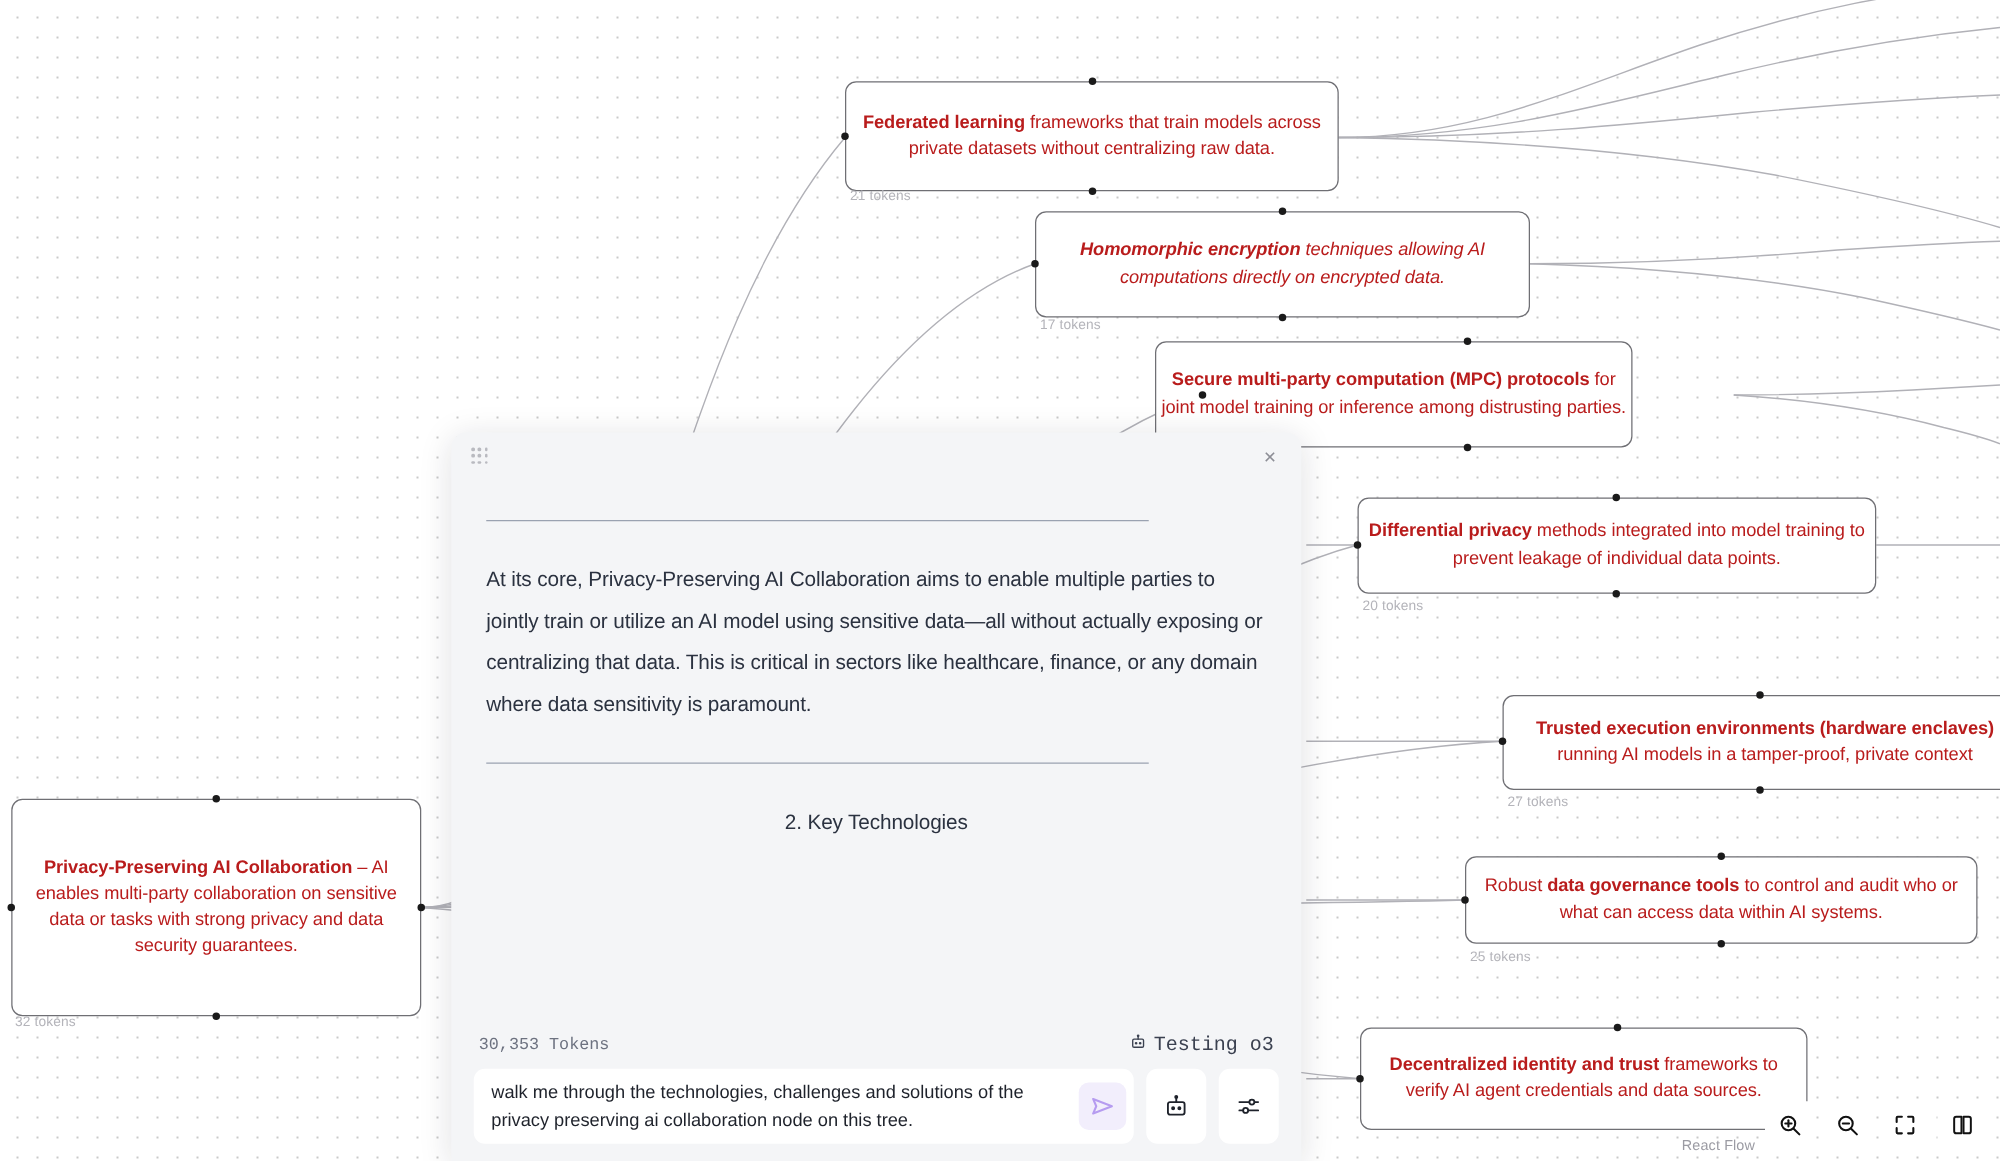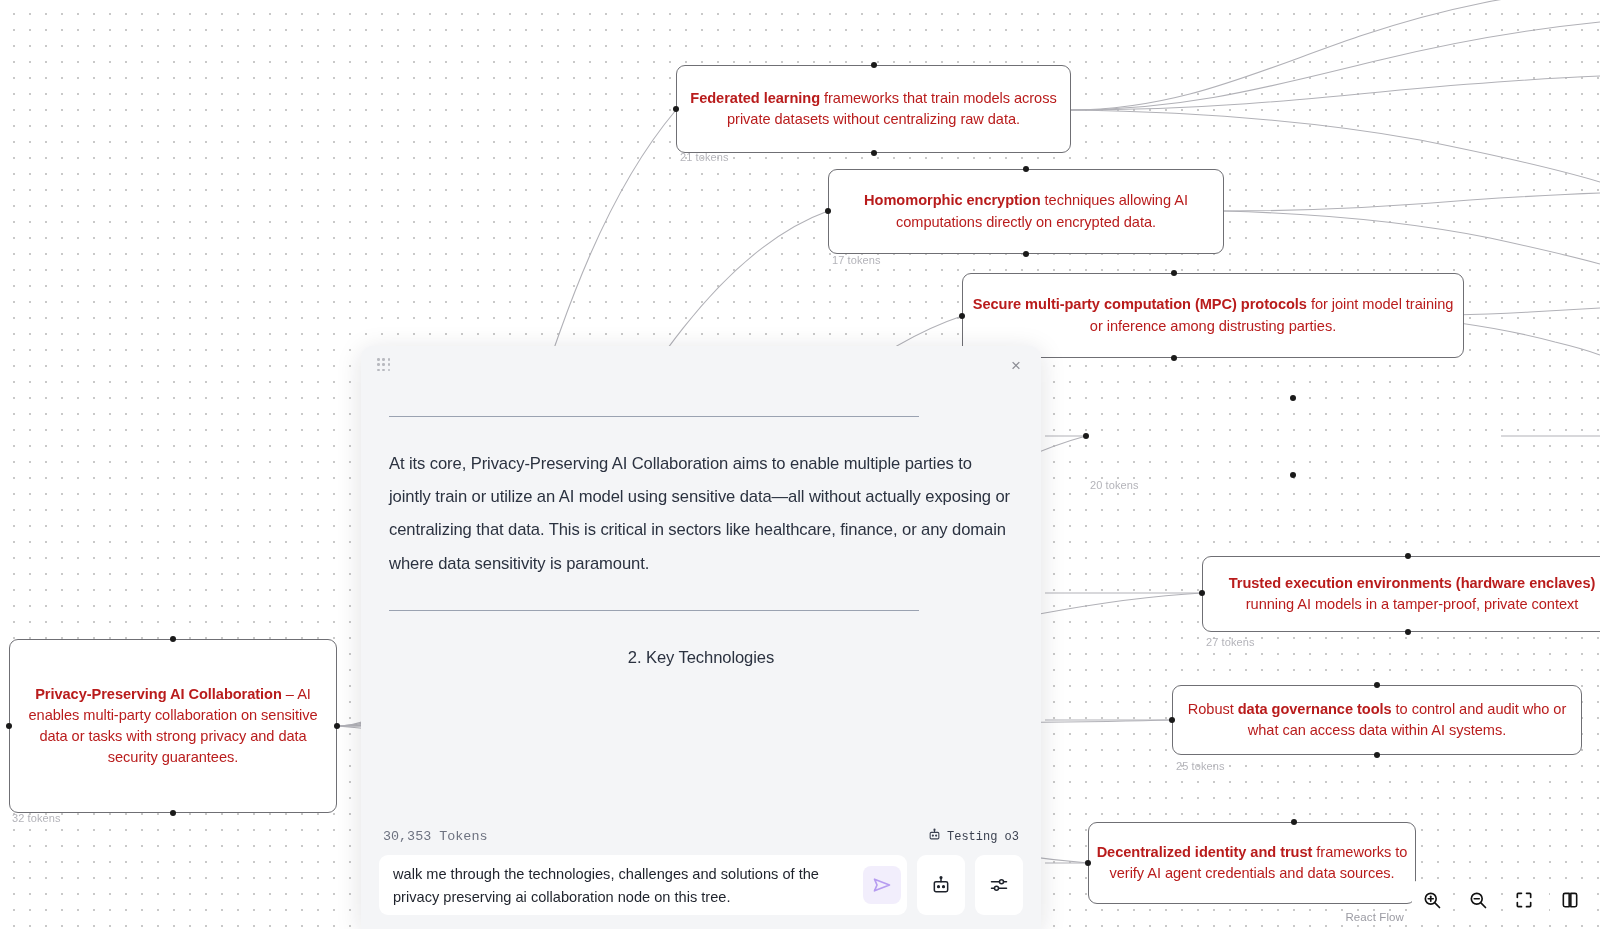--- a/index.html
+++ b/index.html
@@ -154,21 +154,21 @@
     font-family: Liberation Mono, monospace;
   }
   #token-count {
     font-size: 13.4px;
     color: #6d7280;
   }
   #model-chip {
     display: flex;
     align-items: center;
     gap: 6px;
-    font-size: 12px;
+    font-size: 16px;
     color: #3b4150;
   }
   #input-row {
     display: flex;
     align-items: stretch;
     gap: 10px;
     padding-bottom: 14px;
   }
   #input-wrap {
     flex: 1 1 auto;
@@ -282,39 +282,44 @@
   <div class="node" style="left:676px; top:65px; width:395px; height:88px;">
     <span class="txt">
       <b>Federated learning</b><span> frameworks that train models across private datasets without centralizing raw data.</span>
     </span>
   </div>
   <div class="handle" style="left:871px; top:62px;"></div>
   <div class="handle" style="left:871px; top:150px;"></div>
   <div class="handle" style="left:673px; top:106px;"></div>
   <div class="tok" style="left:680px; top:151px;">21 tokens</div>
 
-  <div class="node" style="left:828px; top:169px; width:396px; height:85px;">
+  <div class="node" style="left:828px; top:169px; width:396px; height:85px;font-style:italic;">
     <span class="txt">
       <b>Homomorphic encryption</b><span> techniques allowing AI computations directly on encrypted data.</span>
     </span>
   </div>
   <div class="handle" style="left:1023px; top:166px;"></div>
   <div class="handle" style="left:1023px; top:251px;"></div>
   <div class="handle" style="left:825px; top:208px;"></div>
   <div class="tok" style="left:832px; top:254px;">17 tokens</div>
 
-  <div class="node" style="left:962px; top:273px; width:502px; height:85px;text-align:center;">
+  <div class="node" style="left:924px; top:273px; width:382px; height:85px;text-align:center;">
     <span class="txt">
       <b>Secure multi-party computation (MPC) protocols</b><span> for joint model training or inference among distrusting parties.</span>
     </span>
   </div>
   <div class="handle" style="left:1171px; top:270px;"></div>
   <div class="handle" style="left:1171px; top:355px;"></div>
   <div class="handle" style="left:959px; top:313px;"></div>
 
+  <div class="node" style="left:1086px; top:398px; width:415px; height:77px;">
+    <span class="txt">
+      <b>Differential privacy</b><span> methods integrated into model training to prevent leakage of individual data points.</span>
+    </span>
+  </div>
   <div class="handle" style="left:1290px; top:395px;"></div>
   <div class="handle" style="left:1290px; top:472px;"></div>
   <div class="handle" style="left:1083px; top:433px;"></div>
   <div class="tok" style="left:1090px; top:479px;">20 tokens</div>
 
   <div class="node" style="left:1202px; top:556px; width:420px; height:76px;">
     <span class="txt">
       <b>Trusted execution environments (hardware enclaves)</b><span> running AI models in a tamper-proof, private context</span>
     </span>
   </div>
@@ -326,21 +331,21 @@
   <div class="node" style="left:1172px; top:685px; width:410px; height:70px;">
     <span class="txt">
       <span>Robust </span><b>data governance tools</b><span> to control and audit who or what can access data within AI systems.</span>
     </span>
   </div>
   <div class="handle" style="left:1374px; top:682px;"></div>
   <div class="handle" style="left:1374px; top:752px;"></div>
   <div class="handle" style="left:1169px; top:717px;"></div>
   <div class="tok" style="left:1176px; top:760px;">25 tokens</div>
 
-  <div class="node" style="left:1088px; top:822px; width:328px; height:82px;">
+  <div class="node" style="left:1088px; top:822px; width:358px; height:82px;">
     <span class="txt">
       <b>Decentralized identity and trust</b><span> frameworks to verify AI agent credentials and data sources.</span>
     </span>
   </div>
   <div class="handle" style="left:1291px; top:819px;"></div>
   <div class="handle" style="left:1085px; top:860px;"></div>
 
   <div id="chat">
 
     <div id="chat-header">

